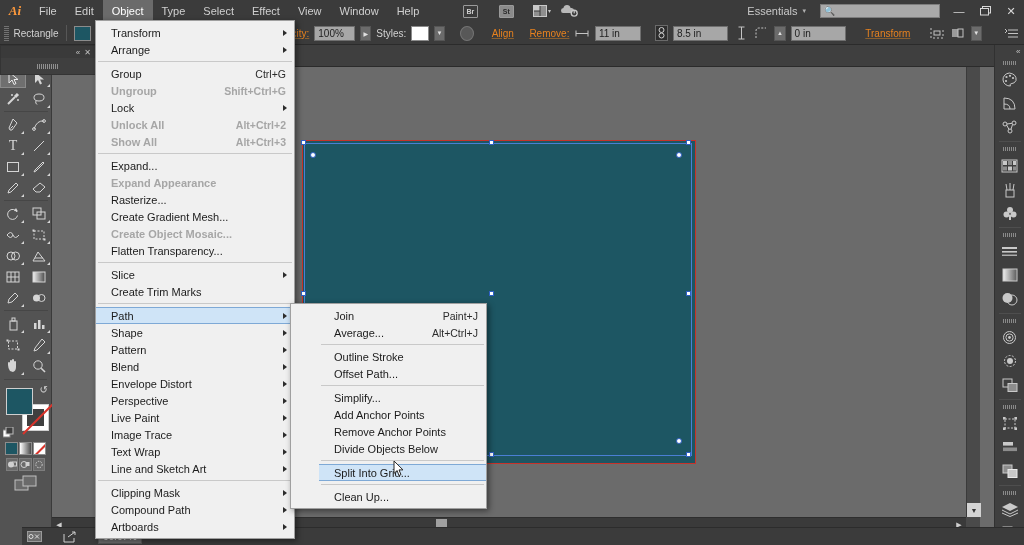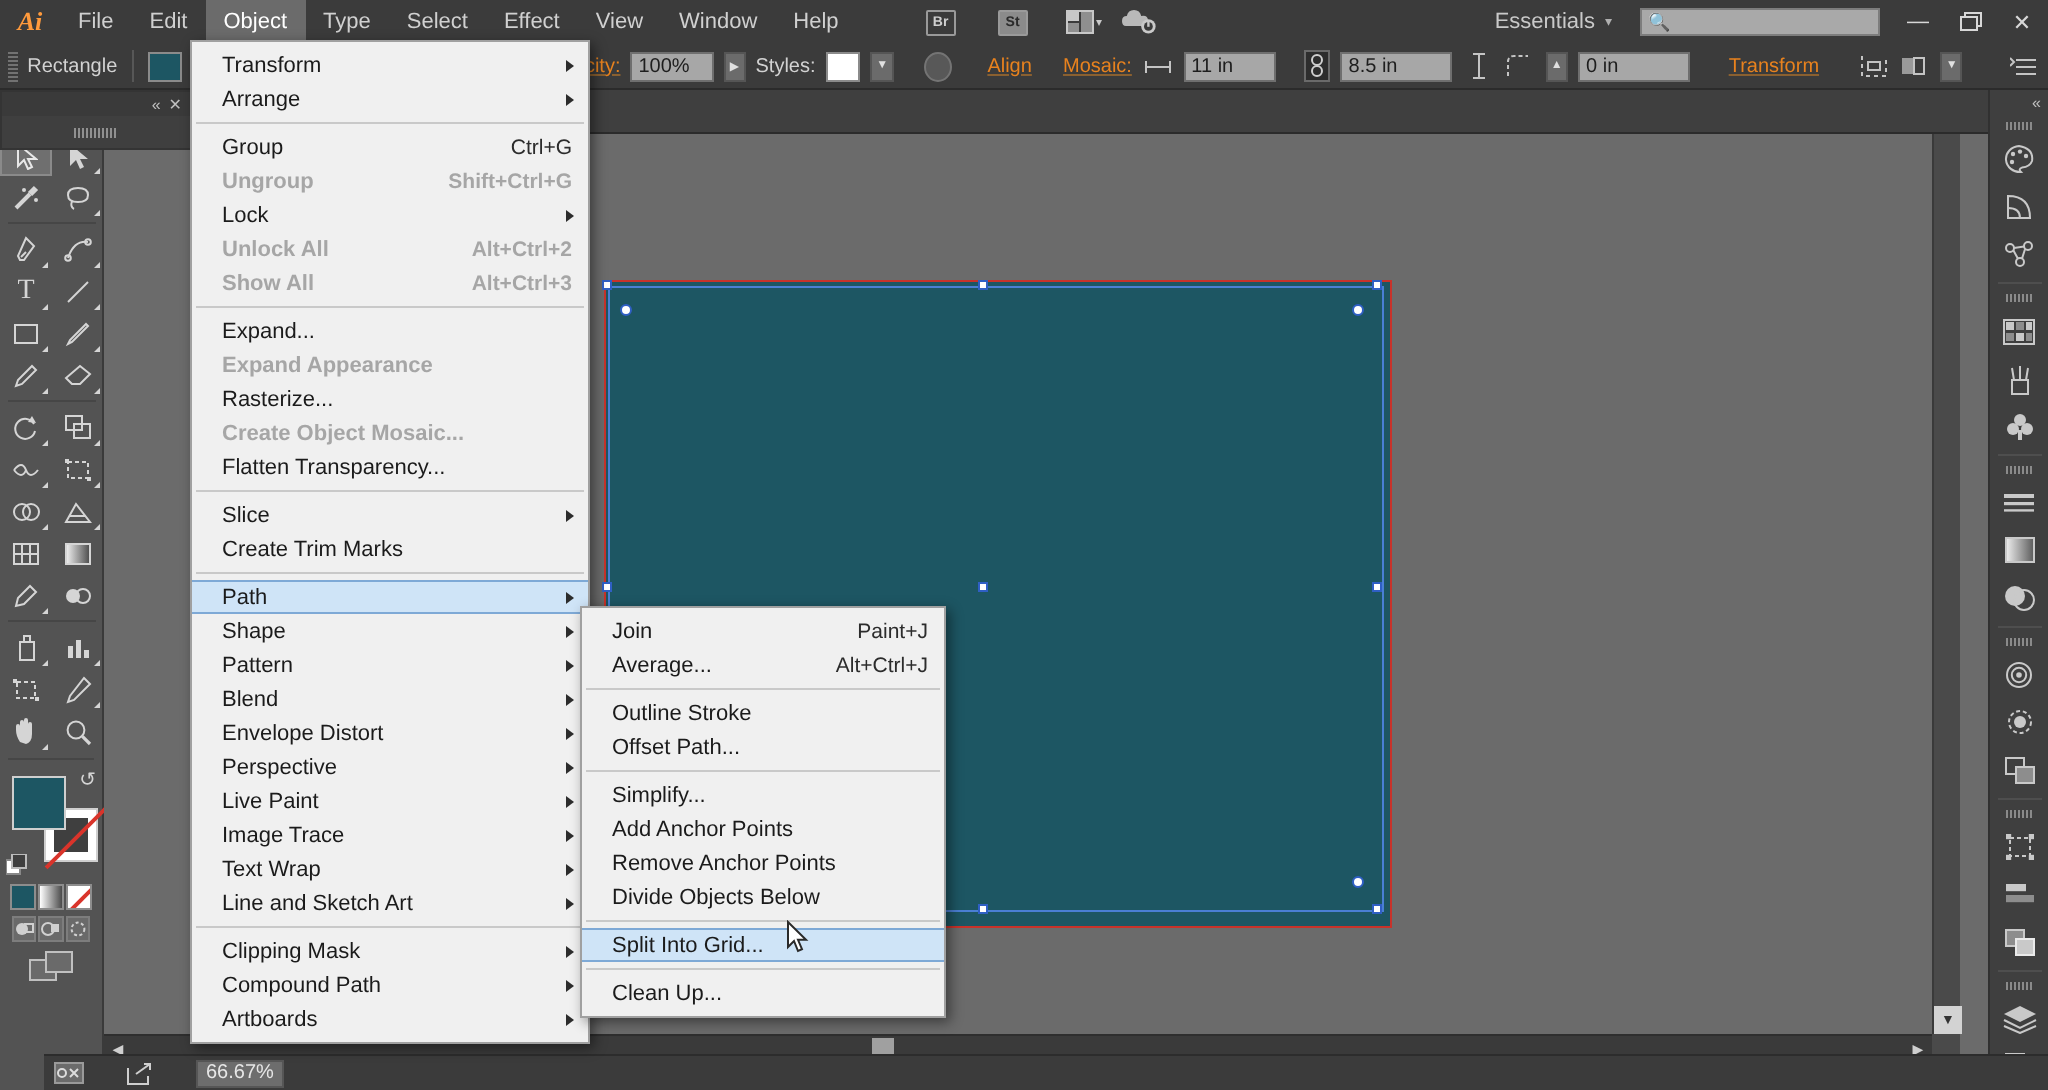--- a/index.html
+++ b/index.html
@@ -247,21 +247,21 @@
     background-image: repeating-linear-gradient(to right, #909090 0 1px, transparent 1px 2px);
     background-size:2px 2px; }
 
   
   .menu {
     position: absolute; background: #f0f0f0; border: 1px solid #a0a0a0;
     box-shadow: 2px 2px 6px rgba(0,0,0,.45); z-index: 60;
     padding: 3px 0; font-size: 11px; color: #1b1b1b;
   }
   #object-menu { left: 95px; top: 20px; width: 200px; }
-  #path-menu { left: 290px; top: 303px; width: 183px; }
+  #path-menu { left: 290px; top: 303px; width: 197px; padding-left: 28px; }
   .mrow {
     height: 17px; display: flex; align-items: center; position: relative;
     padding: 0 8px 0 15px; white-space: nowrap; color:#1b1b1b;
   }
   .mrow.disabled { color: #a6a6a6; font-weight: bold; }
   .mrow.hl { background: #cfe4f7; border-top:1px solid #7ea9d6; border-bottom:1px solid #7ea9d6; }
   .mrow .lbl { flex: 1; }
   .mrow .sc { color: #2c2c2c; font-size: 10.5px; padding-left: 14px; }
   .mrow.disabled .sc { color: #a6a6a6; }
   .mrow .arw {
@@ -353,21 +353,21 @@
     <div class="cb-field" style="width:44px">100%</div>
     <div class="cb-caret">▶</div>
     <div class="cb-label">Styles:</div>
     <div class="swatch-box swatch-white"></div>
     <div class="cb-caret">▼</div>
     <div style="width:6px"></div>
     <div class="round-btn"></div>
     <div style="width:8px"></div>
     <div class="cb-label orange">Align</div>
     <div style="width:6px"></div>
-    <div class="cb-label orange">Mosaic:</div>
+    <div class="cb-label orange">Remove:</div>
     <div class="icon-btn">
       <svg width="14" height="9" viewBox="0 0 14 9">
         <path d="M1 4.5 L13 4.5" stroke="#c4c4c4" stroke-width="1"></path>
         <path d="M1 1.5 L1 7.5 M13 1.5 L13 7.5" stroke="#c4c4c4" stroke-width="1"></path>
       </svg>
     </div>
     <div class="cb-field" style="width:50px">11 in</div>
     <div style="width:4px"></div>
     <div class="link-btn">
       <svg width="9" height="12" viewBox="0 0 9 12">
@@ -931,20 +931,23 @@
       <div class="msep"></div>
       <div class="mrow">
         <span class="lbl">Expand...</span>
       </div>
       <div class="mrow disabled">
         <span class="lbl">Expand Appearance</span>
       </div>
       <div class="mrow">
         <span class="lbl">Rasterize...</span>
       </div>
+      <div class="mrow">
+        <span class="lbl">Create Gradient Mesh...</span>
+      </div>
       <div class="mrow disabled">
         <span class="lbl">Create Object Mosaic...</span>
       </div>
       <div class="mrow">
         <span class="lbl">Flatten Transparency...</span>
       </div>
       <div class="msep"></div>
       <div class="mrow">
         <span class="lbl">Slice</span>
         <i class="arw"></i>

